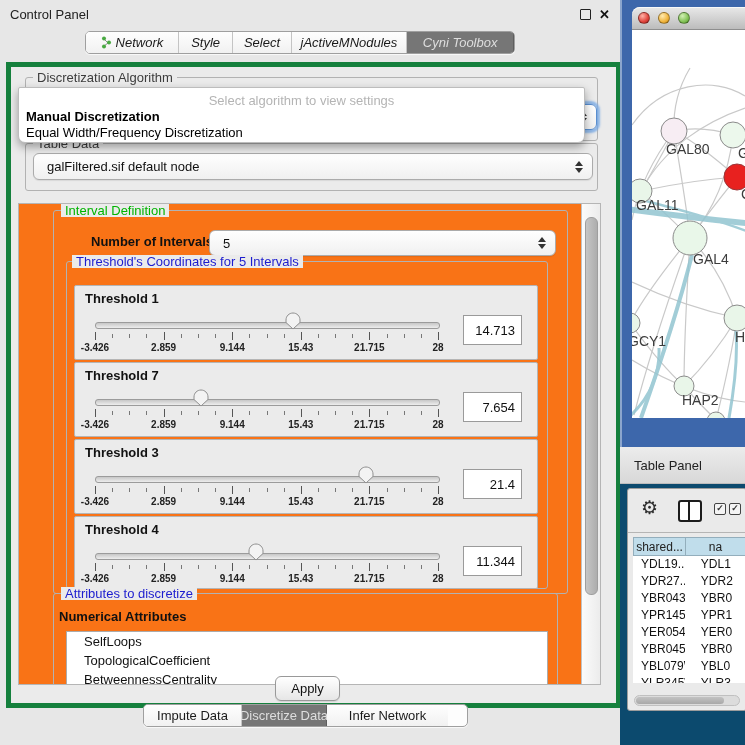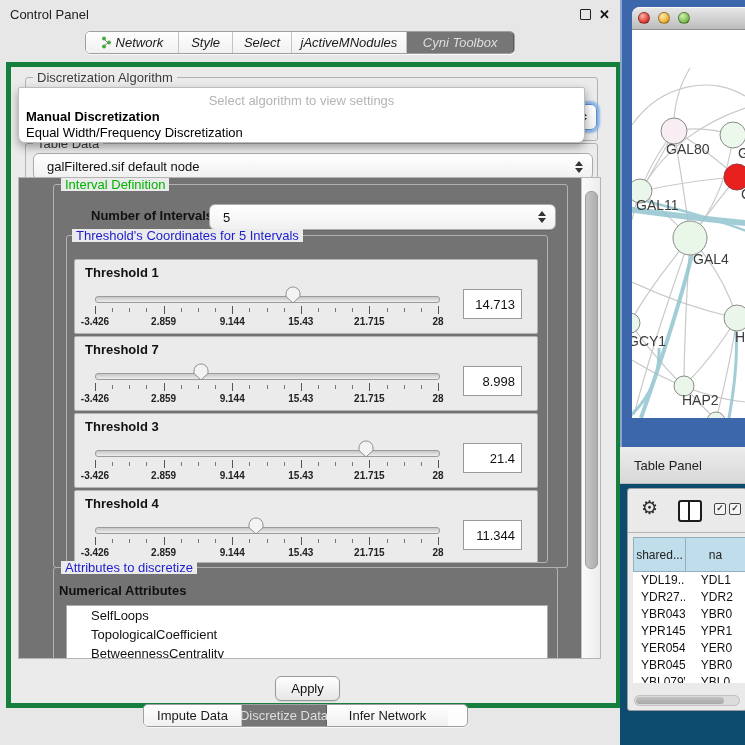--- a/index.html
+++ b/index.html
@@ -37,38 +37,38 @@
 
   
   #algo-combo{left:22px;top:37px;width:562px;height:24px;border:1px solid #5a8fd0;box-shadow:0 0 2px 3px rgba(120,170,230,.8);}
   #algo-popup{left:7px;top:20px;width:565px;height:54px;background:#fff;border:1px solid #bdbdbd;border-radius:2px 2px 7px 7px;box-shadow:0 4px 10px rgba(0,0,0,.35);z-index:40;}
   #algo-popup .ph{position:absolute;left:0;right:0;top:5px;text-align:center;color:#b4b4b4;font-size:13px;}
   #algo-popup .opt{position:absolute;left:7px;font-size:13px;color:#000;white-space:nowrap;}
   #algo-popup .opt.b{font-weight:bold;top:21px;}
   #algo-popup .opt.p{top:37px;}
 
   
-  #scrollpane{left:7px;top:110px;width:581px;height:480px;border:1px solid #b5b5b5;background:#737373;overflow:hidden;}
+  #scrollpane{left:7px;top:136px;width:581px;height:480px;border:1px solid #b5b5b5;background:#f97316;overflow:hidden;}
   #v-scroll{right:0;top:0;bottom:0;width:18px;border-left:1px solid #c2c2c2;background:linear-gradient(90deg,#fbfbfb,#ececec);}
   #v-scroll .thumb-v{position:absolute;left:3px;top:13px;width:11px;height:376px;border-radius:6px;background:linear-gradient(90deg,#c6c6c6,#adadad);border:1px solid #9e9e9e;}
 
   .threshold{position:absolute;left:55px;width:462px;height:73px;border:1px solid #b5b5b5;border-radius:2px;background:#ebebeb;}
   .thr-label{position:absolute;left:10px;top:5px;font-weight:bold;font-size:13px;color:#111;}
   .slider-area{position:absolute;left:20px;top:26px;width:343px;height:44px;}
   .track{position:absolute;left:0;top:10px;width:343px;height:5px;border-radius:3px;background:linear-gradient(#c7c7c7,#ededed);border:1px solid #9b9b9b;}
   .thumb{position:absolute;top:0;width:16px;height:18px;}
   .ticks{position:absolute;left:0;top:20px;width:343px;height:9px;}
   .tick{position:absolute;top:0;width:1px;height:8px;background:#555;}
   .tick.minor{height:4px;top:2px;background:#777;}
   .scale-labels{position:absolute;left:0;top:30px;width:343px;height:12px;}
   .scale-num{position:absolute;transform:translateX(-50%);font-size:10px;font-weight:bold;color:#222;white-space:nowrap;}
   .value-box{position:absolute;left:388px;top:29px;width:59px;height:30px;background:#fff;border:1px solid #9a9a9a;display:flex;align-items:center;justify-content:flex-end;padding-right:6px;box-sizing:border-box;font-size:13px;}
 
   #attr-list{position:absolute;left:47px;top:427px;width:480px;height:60px;background:#fff;border:1px solid #ababab;overflow:hidden;}
-  .attr-item{padding-left:24px;height:19px;line-height:19px;font-size:13px;color:#111;white-space:nowrap;}
+  .attr-item{padding-left:17px;height:19px;line-height:19px;font-size:13px;color:#111;white-space:nowrap;}
   #attr-scroll{position:absolute;right:3px;top:2px;width:10px;height:54px;border-radius:5px;background:linear-gradient(90deg,#cfcfcf,#b3b3b3);border:1px solid #a5a5a5;}
 
   #apply-btn{left:264px;top:609px;width:63px;height:23px;background:linear-gradient(#ffffff,#e6e6e6);border:1px solid #999;border-radius:6px;display:flex;align-items:center;justify-content:center;font-size:13px;color:#111;box-shadow:0 1px 1px rgba(0,0,0,.1);}
 
   
   #right-side{left:620px;top:0;width:125px;height:745px;background:#0c4a6e;}
   #desktop-blue{left:0;top:0;width:125px;height:447px;background:#3d67ab;border-left:2px solid #8ba5cd;}
   #net-window{left:12px;top:7px;width:120px;height:411px;}
   #net-titlebar{left:0;top:0;width:120px;height:22px;border-radius:8px 0 0 0;background:linear-gradient(#e9e9e9,#bcbcbc);border-bottom:1px solid #8e8e8e;box-shadow:inset 0 1px 0 #f8f8f8;}
   .light{position:absolute;top:5px;width:12px;height:12px;border-radius:50%;border:1px solid rgba(0,0,0,.35);box-sizing:border-box;}
@@ -81,21 +81,21 @@
   #tp-bar span{position:absolute;left:14px;top:11px;font-size:13px;color:#222;}
   #tp-panel{left:7px;top:488px;width:118px;height:221px;background:#eaeaea;border:1px solid #9c9c9c;border-radius:3px;}
   #tp-toolbar{left:0;top:0;width:118px;height:43px;border-bottom:1px solid #b5b5b5;}
   .gear{position:absolute;left:13px;top:8px;font-size:19px;color:#2d2d2d;line-height:22px;}
   .col-icon{position:absolute;left:50px;top:11px;width:20px;height:18px;border:2px solid #1c1c1c;border-radius:3px;background:#fff;}
   .col-icon i{position:absolute;left:8px;top:0;bottom:0;width:2px;background:#1c1c1c;}
   .cb{position:absolute;top:14px;width:10px;height:10px;border:1.4px solid #444;border-radius:2px;font-size:9px;line-height:9px;text-align:center;color:#333;font-weight:bold;background:#f4f4f4;}
   #cb1{left:86px;} #cb2{left:101px;}
 
   #tp-table{left:5px;top:48px;width:113px;height:146px;background:#fff;overflow:hidden;}
-  .tp-header{display:flex;height:35px;justify-content:center;}
+  .tp-header{display:flex;height:19px;justify-content:center;}
   .tp-hcell{background:#c0ddeb;border:1px solid #93aebc;border-left:none;box-sizing:border-box;display:flex;align-items:center;justify-content:center;font-size:12px;color:#222;white-space:nowrap;overflow:hidden;}
   .tp-hcell.h1{width:74px;border-left:1px solid #93aebc;}
   .tp-hcell.h2{width:84px;}
   .tp-row{display:flex;height:17px;}
   .tp-cell{font-size:12px;color:#111;line-height:17px;white-space:nowrap;overflow:hidden;}
   .tp-cell.c1{width:74px;padding-left:8px;box-sizing:border-box;}
   .tp-cell.c2{width:84px;padding-left:16px;box-sizing:border-box;}
   #tp-hscroll{left:6px;top:206px;width:106px;height:11px;border-radius:6px;background:#dcdcdc;border:1px solid #c0c0c0;box-sizing:border-box;}
   #tp-hscroll .thumb-h{position:absolute;left:1px;top:1px;width:88px;height:7px;border-radius:4px;background:linear-gradient(#c2c2c2,#a8a8a8);}
 
@@ -257,21 +257,21 @@
               </div>
             <div class="scale-labels">
                 <span class="scale-num" style="left: 0%;">-3.426</span>
                 <span class="scale-num" style="left: 20%;">2.859</span>
                 <span class="scale-num" style="left: 40%;">9.144</span>
                 <span class="scale-num" style="left: 60%;">15.43</span>
                 <span class="scale-num" style="left: 80%;">21.715</span>
                 <span class="scale-num" style="left: 100%;">28</span>
               </div>
           </div>
-          <div class="value-box">8.998</div>
+          <div class="value-box">7.654</div>
         </div>
 
         <div class="threshold" style="top:235px;">
           <div class="thr-label">Threshold 3</div>
           <div class="slider-area">
             <div class="track"></div>
             <svg class="thumb" viewBox="0 0 16 18" style="left: calc(79% - 8px);">
                 <path d="M8,1 C11.9,1 15,4.1 15,8 L15,10.5 L8,17 L1,10.5 L1,8 C1,4.1 4.1,1 8,1 Z" fill="#f3f3f3" stroke="#8f8f8f"></path>
               </svg>
             <div class="ticks">

